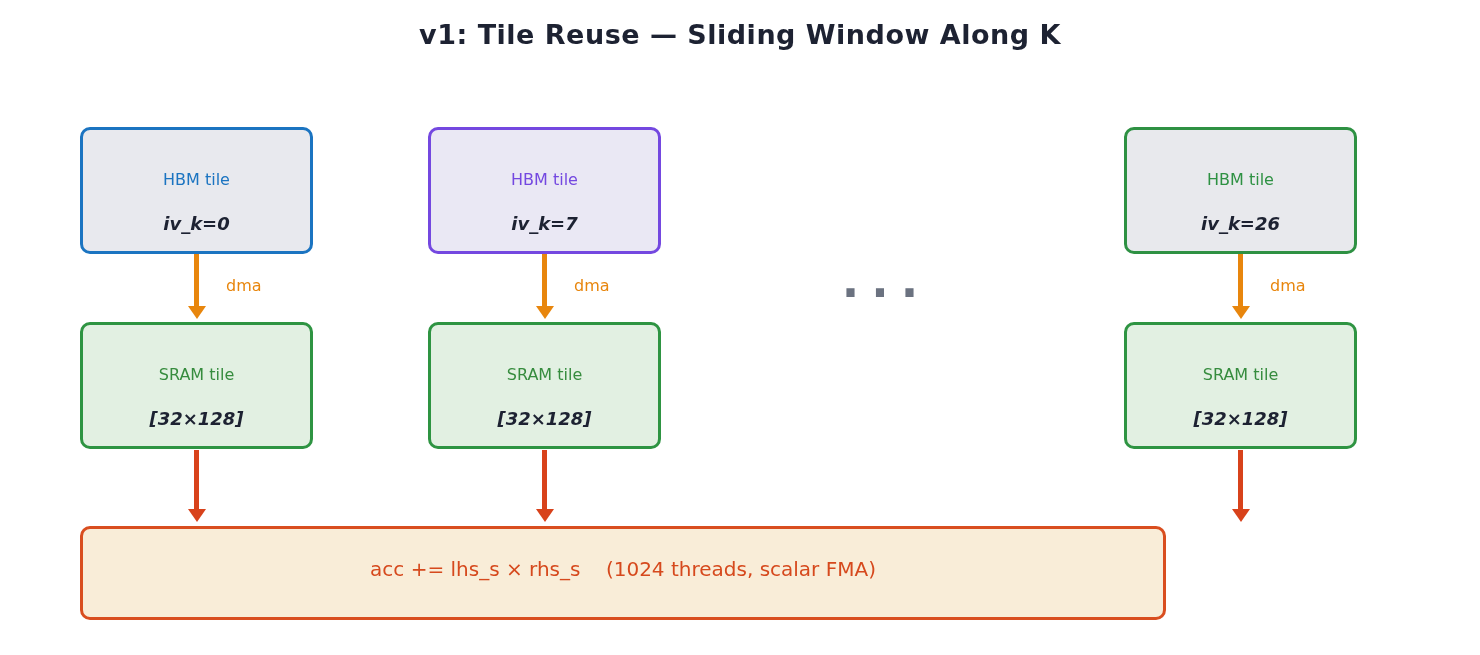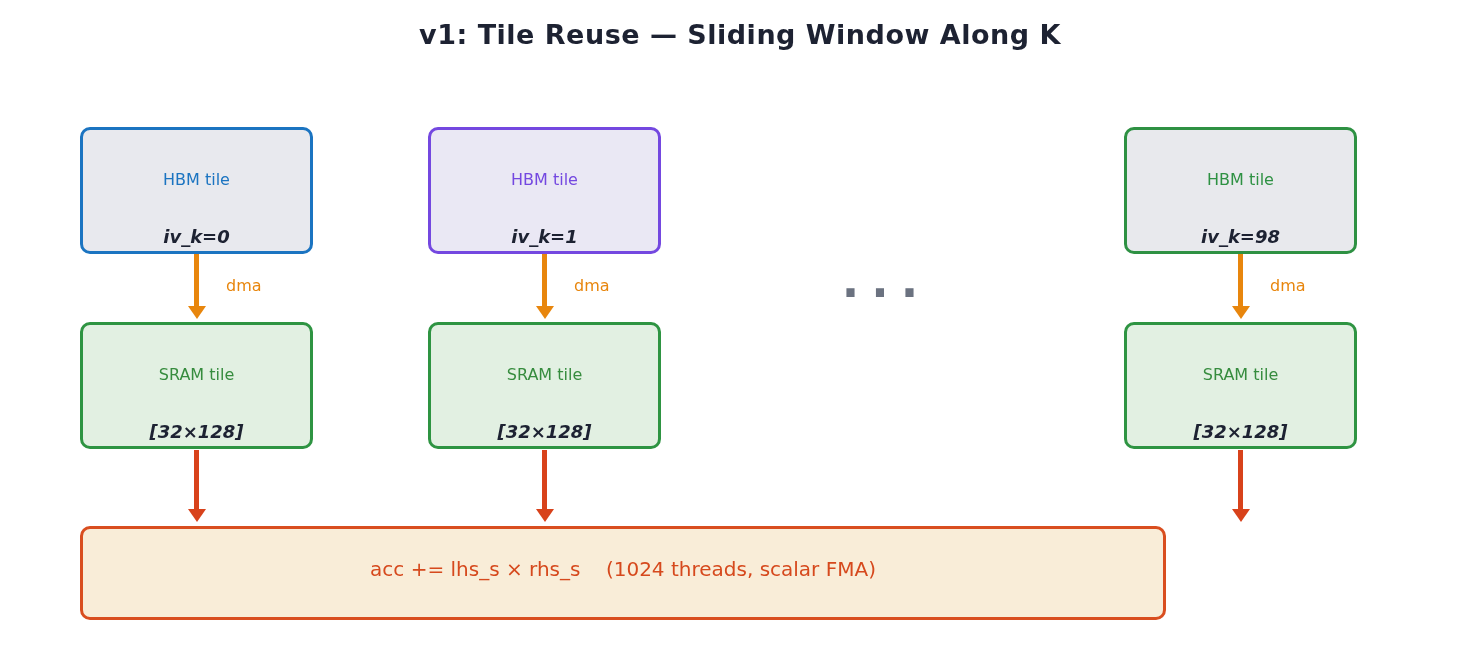--- a/index.html
+++ b/index.html
@@ -38,21 +38,21 @@
     left: 0;
     width: 233px;
     height: 127px;
     box-sizing: border-box;
     border: 3px solid #888;
     border-radius: 10px;
     display: flex;
     flex-direction: column;
     align-items: center;
     padding-top: 40px;
-    gap: 37px;
+    gap: 24px;
   }
   .hbm-box  { top: 119px; }
   .sram-box { top: 314px; }
 
   .tile-label {
     font-size: 16px;
     line-height: 19px;
   }
   .tile-value {
     font-size: 18px;
@@ -162,21 +162,21 @@
     </div>
     <div class="varrow feed-arrow" style="color: rgb(216, 66, 27);">
       <i class="shaft"></i>
       <i class="head"></i>
     </div>
   </div>
 
   <div class="col col-1">
     <div class="tile-box hbm-box" style="border-color: rgb(116, 72, 224); background-color: rgb(234, 232, 244);">
       <span class="tile-label" style="color: rgb(116, 72, 224);">HBM tile</span>
-      <span class="tile-value" style="color: rgb(29, 34, 50);">iv_k=1</span>
+      <span class="tile-value" style="color: rgb(29, 34, 50);">iv_k=7</span>
     </div>
     <div class="varrow dma-arrow" style="color: rgb(232, 134, 13);">
       <i class="shaft"></i>
       <i class="head"></i>
     </div>
     <span class="dma-label" style="color: rgb(232, 134, 13);">dma</span>
     <div class="tile-box sram-box" style="border-color: rgb(46, 148, 66); background-color: rgb(226, 240, 226);">
       <span class="tile-label" style="color: rgb(54, 140, 62);">SRAM tile</span>
       <span class="tile-value" style="color: rgb(29, 34, 50);">[32×128]</span>
     </div>
@@ -184,21 +184,21 @@
       <i class="shaft"></i>
       <i class="head"></i>
     </div>
   </div>
 
   <div class="ellipsis" style="color: rgb(107, 114, 128);">...</div>
 
   <div class="col col-2">
     <div class="tile-box hbm-box" style="border-color: rgb(46, 145, 67); background-color: rgb(232, 233, 237);">
       <span class="tile-label" style="color: rgb(46, 145, 67);">HBM tile</span>
-      <span class="tile-value" style="color: rgb(29, 34, 50);">iv_k=98</span>
+      <span class="tile-value" style="color: rgb(29, 34, 50);">iv_k=26</span>
     </div>
     <div class="varrow dma-arrow" style="color: rgb(232, 134, 13);">
       <i class="shaft"></i>
       <i class="head"></i>
     </div>
     <span class="dma-label" style="color: rgb(232, 134, 13);">dma</span>
     <div class="tile-box sram-box" style="border-color: rgb(46, 148, 66); background-color: rgb(226, 240, 226);">
       <span class="tile-label" style="color: rgb(54, 140, 62);">SRAM tile</span>
       <span class="tile-value" style="color: rgb(29, 34, 50);">[32×128]</span>
     </div>

